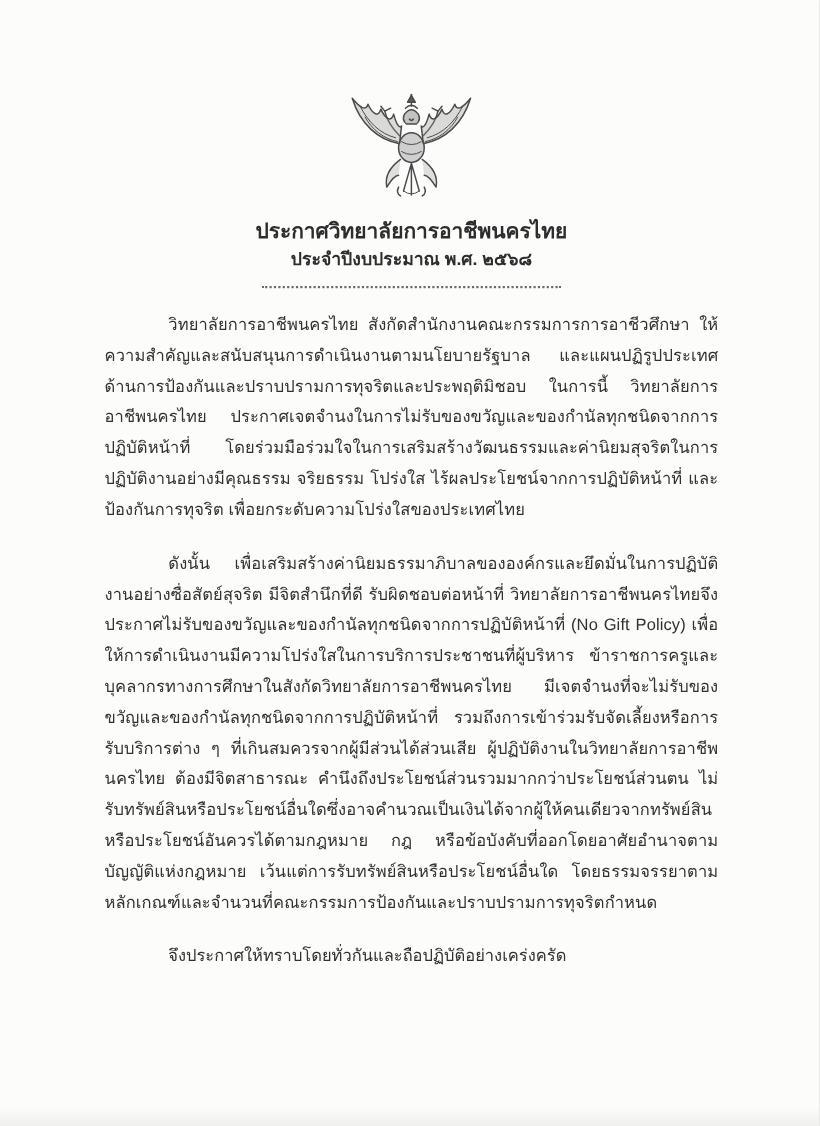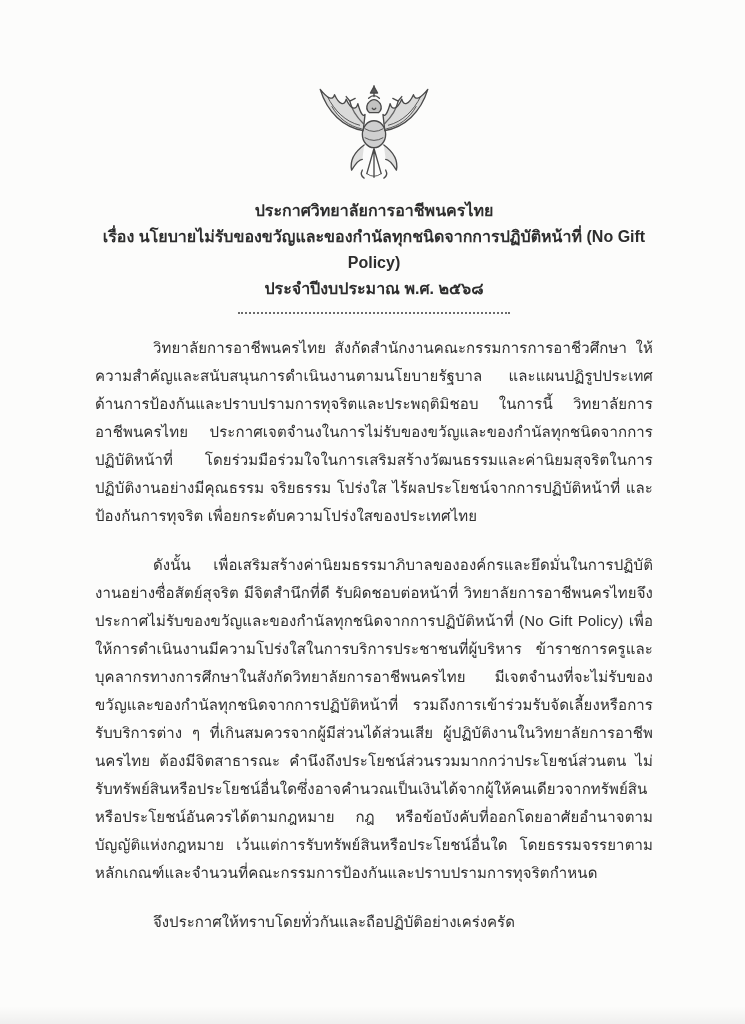--- a/index.html
+++ b/index.html
@@ -16,21 +16,21 @@
   .sheet::after{ 
     content:""; position:absolute; left:0; right:0; bottom:0; height:18px;
     background:linear-gradient(rgba(0,0,0,0), rgba(0,0,0,0.05));
     pointer-events:none;
   }
   .content { position:absolute; left:95px; right:92px; top:0; }
 
   .emblem-wrap { width:132px; margin:84px auto 10px; text-align:center; }
   .emblem-wrap svg { display:block; margin:0 auto; }
 
-  .title { text-align:center; font-weight:700; font-size:16px; line-height:26px; color:#2d2d2d; }
+  .title { text-align:center; font-weight:700; font-size:19px; line-height:26px; color:#2d2d2d; }
   .title.sub { font-size:16px; }
 
   .divider {
     width:272px; height:0; margin:10px auto 20px;
     border-bottom:2px dotted #6a6a6a;
   }
 
   .para {
     font-size:15px; line-height:28px; text-align:justify;
     text-indent:58px; margin:0 0 21px 0; color:#303030;
@@ -77,21 +77,20 @@
 
           <path d="M70 72 L62 100 M70 72 L70 104 M70 72 L78 100"></path>
           <path d="M62 100 q8 6 16 0" stroke-width="1"></path>
 
           <path d="M57 96 q-3 6 2 9 M83 96 q3 6 -2 9"></path>
         </g>
       </svg>
     </div>
 
     <div class="title">ประกาศวิทยาลัยการอาชีพนครไทย</div>
-    <div class="title sub">เรื่อง นโยบายไม่รับของขวัญและของกำนัลทุกชนิดจากการปฏิบัติหน้าที่ (No Gift Policy)</div>
     <div class="title sub">ประจำปีงบประมาณ พ.ศ. ๒๕๖๘</div>
     <div class="divider"></div>
 
     <p class="para">วิทยาลัยการอาชีพนครไทย สังกัดสำนักงานคณะกรรมการการอาชีวศึกษา ให้ความสำคัญและสนับสนุนการดำเนินงานตามนโยบายรัฐบาล และแผนปฏิรูปประเทศด้านการป้องกันและปราบปรามการทุจริตและประพฤติมิชอบ ในการนี้ วิทยาลัยการอาชีพนครไทย ประกาศเจตจำนงในการไม่รับของขวัญและของกำนัลทุกชนิดจากการปฏิบัติหน้าที่ โดยร่วมมือร่วมใจในการเสริมสร้างวัฒนธรรมและค่านิยมสุจริตในการปฏิบัติงานอย่างมีคุณธรรม จริยธรรม โปร่งใส ไร้ผลประโยชน์จากการปฏิบัติหน้าที่ และป้องกันการทุจริต เพื่อยกระดับความโปร่งใสของประเทศไทย</p>
     <p class="para">ดังนั้น เพื่อเสริมสร้างค่านิยมธรรมาภิบาลขององค์กรและยึดมั่นในการปฏิบัติงานอย่างซื่อสัตย์สุจริต มีจิตสำนึกที่ดี รับผิดชอบต่อหน้าที่ วิทยาลัยการอาชีพนครไทยจึงประกาศไม่รับของขวัญและของกำนัลทุกชนิดจากการปฏิบัติหน้าที่ (No Gift Policy) เพื่อให้การดำเนินงานมีความโปร่งใสในการบริการประชาชนที่ผู้บริหาร ข้าราชการครูและบุคลากรทางการศึกษาในสังกัดวิทยาลัยการอาชีพนครไทย มีเจตจำนงที่จะไม่รับของขวัญและของกำนัลทุกชนิดจากการปฏิบัติหน้าที่ รวมถึงการเข้าร่วมรับจัดเลี้ยงหรือการรับบริการต่าง ๆ ที่เกินสมควรจากผู้มีส่วนได้ส่วนเสีย ผู้ปฏิบัติงานในวิทยาลัยการอาชีพนครไทย ต้องมีจิตสาธารณะ คำนึงถึงประโยชน์ส่วนรวมมากกว่าประโยชน์ส่วนตน ไม่รับทรัพย์สินหรือประโยชน์อื่นใดซึ่งอาจคำนวณเป็นเงินได้จากผู้ให้คนเดียวจากทรัพย์สินหรือประโยชน์อันควรได้ตามกฎหมาย กฎ หรือข้อบังคับที่ออกโดยอาศัยอำนาจตามบัญญัติแห่งกฎหมาย เว้นแต่การรับทรัพย์สินหรือประโยชน์อื่นใด โดยธรรมจรรยาตามหลักเกณฑ์และจำนวนที่คณะกรรมการป้องกันและปราบปรามการทุจริตกำหนด</p>
     <p class="closing">จึงประกาศให้ทราบโดยทั่วกันและถือปฏิบัติอย่างเคร่งครัด</p>
 
   </div>
 </div>
 

